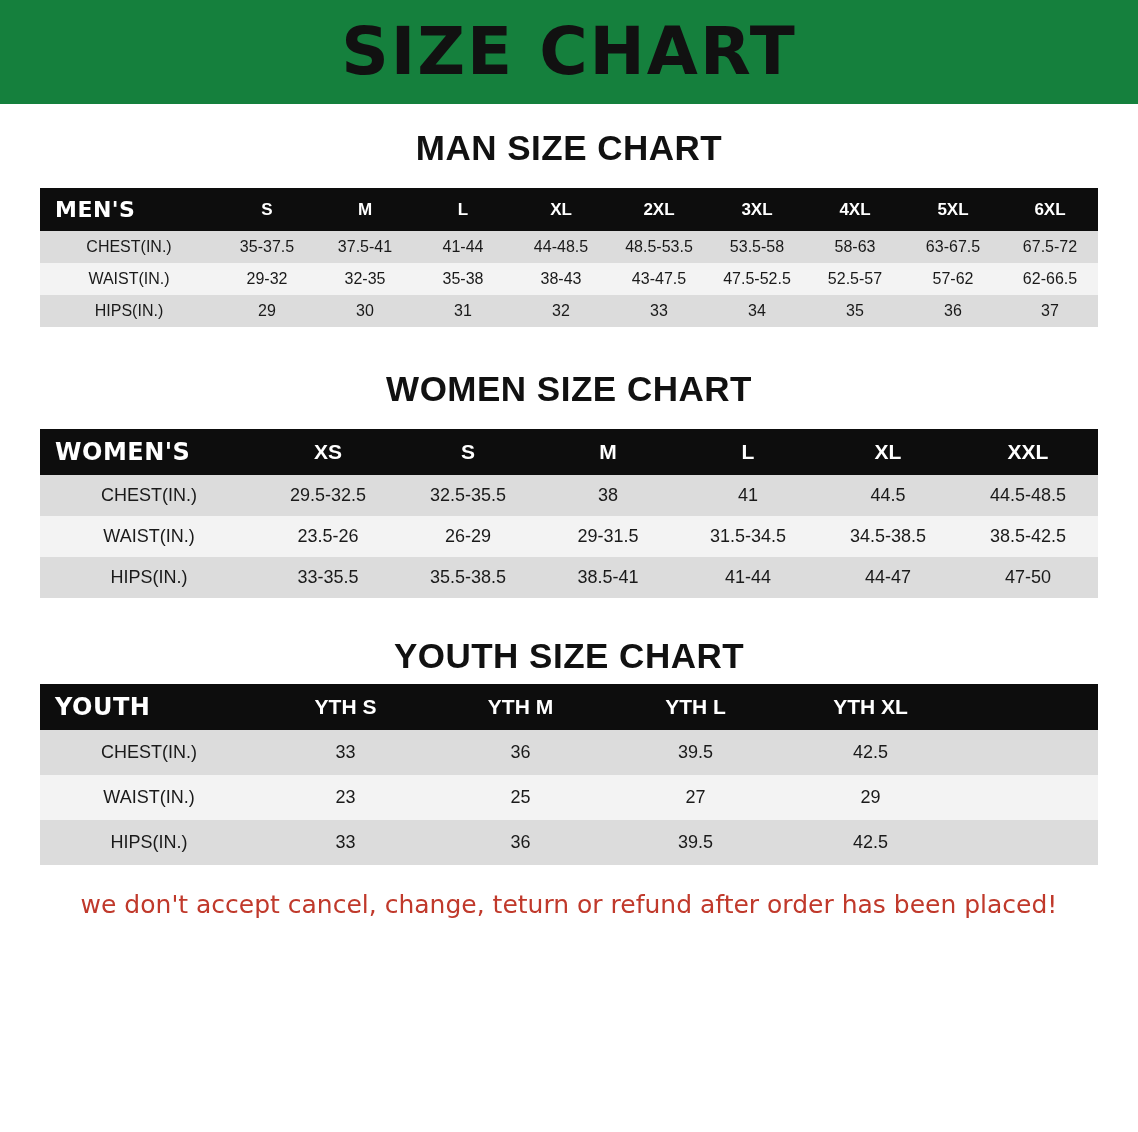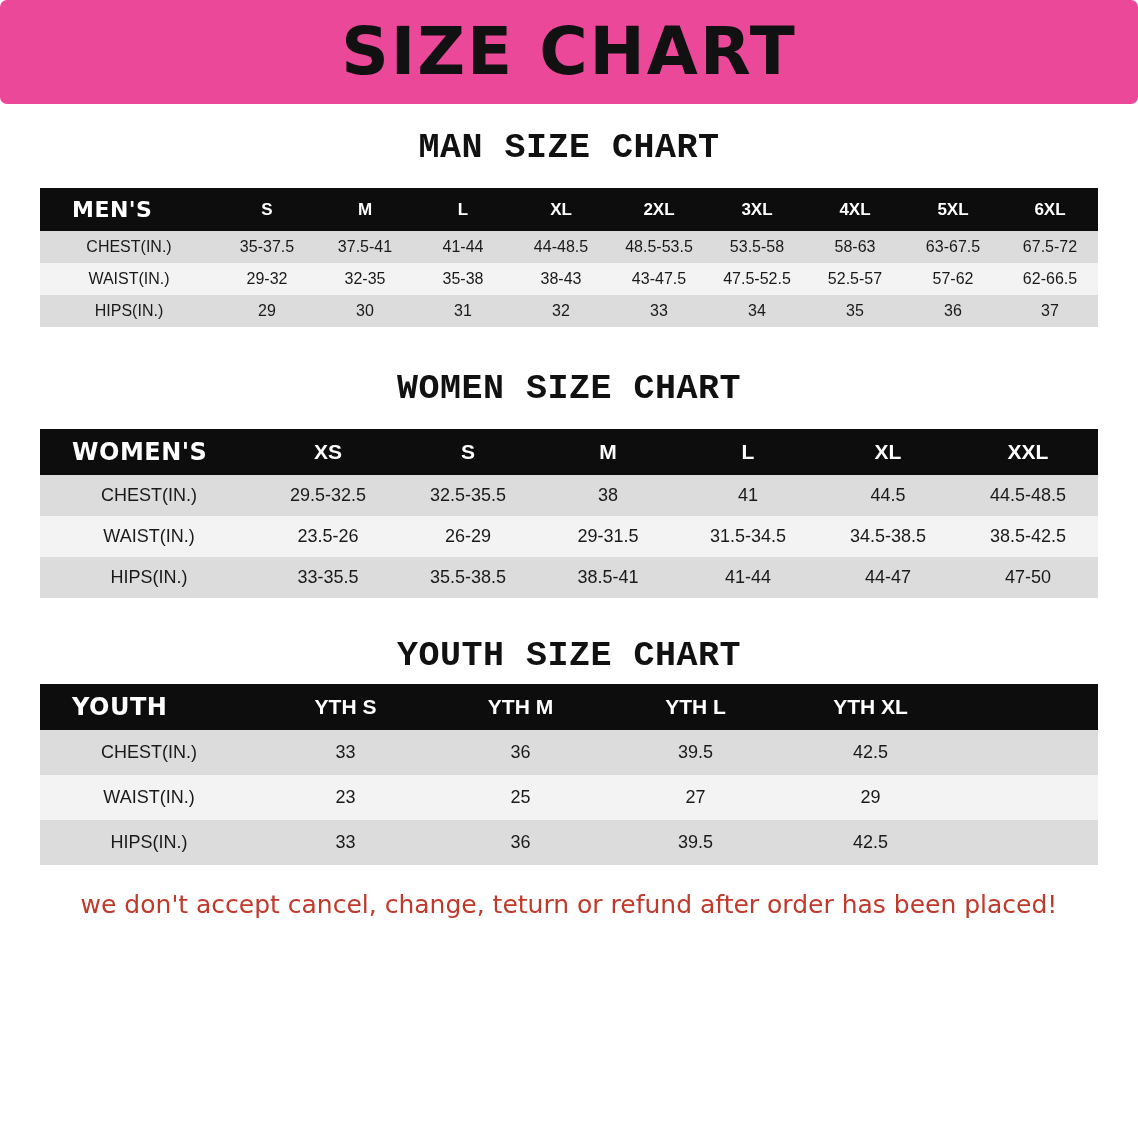--- a/index.html
+++ b/index.html
@@ -13,39 +13,38 @@
     height: 1132px;
     font-family: "Liberation Sans", sans-serif;
     color: #000;
     overflow: hidden;
   }
 
   
   .banner {
     width: 100%;
     height: 104px;
-    background: #ec4899;
+    background: #15803d;
     display: flex;
     align-items: center;
     justify-content: center;
-    border-radius: 7px;
   }
   .banner-title {
     font-family: "DejaVu Sans", sans-serif;
     font-weight: 700;
     font-size: 66px;
     letter-spacing: 2px;
     color: #111111;
     line-height: 1;
   }
 
   
   .section-title {
     text-align: center;
-    font-family: Liberation Mono, monospace;
+    font-family: Liberation Sans, sans-serif;
     font-weight: 700;
     color: #111;
     letter-spacing: 0.5px;
   }
   #man-title { font-size: 35px; margin-top: 24px; margin-bottom: 20px; }
   #women-title { font-size: 35px; margin-top: 42px; margin-bottom: 20px; }
   #youth-title { font-size: 35px; margin-top: 38px; margin-bottom: 8px; }
 
   
   .table-wrap {
@@ -64,21 +63,21 @@
   table.size-table thead tr {
     background: #0d0d0d;
   }
   table.size-table thead th {
     color: #ffffff;
     font-weight: 700;
     padding: 9px 2px;
   }
   table.size-table thead th.rowlabel {
     text-align: left;
-    padding-left: 32px;
+    padding-left: 15px;
     font-family: "DejaVu Sans", sans-serif;
     letter-spacing: 0.5px;
     margin-left: 37px;
   }
   table.size-table tbody td {
     color: #1a1a1a;
     padding: 7px 2px;
   }
   table.size-table tbody td.rowlabel {
     text-align: center;

